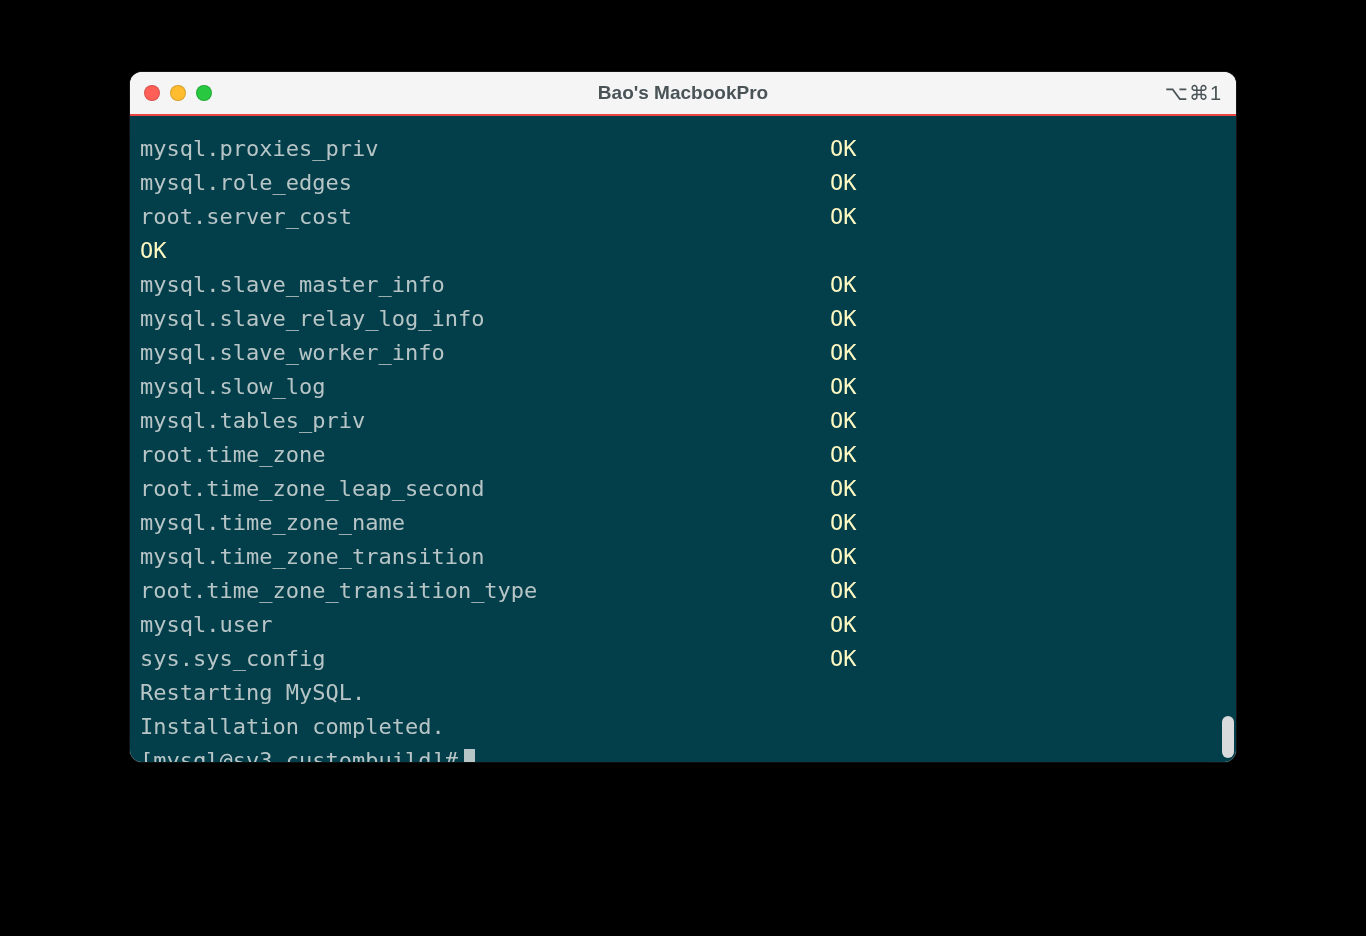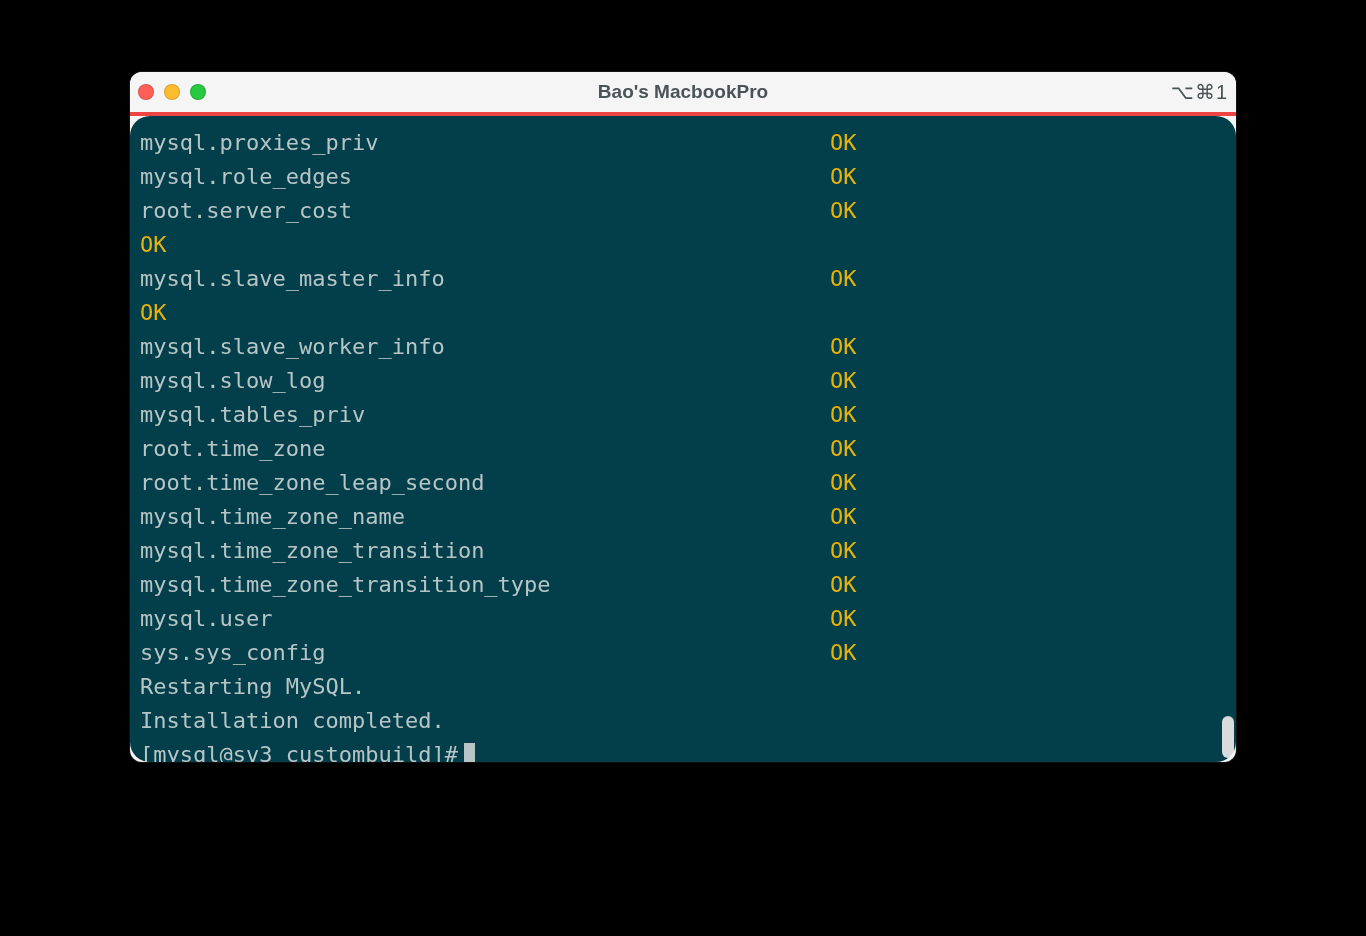--- a/index.html
+++ b/index.html
@@ -27,23 +27,23 @@
       box-shadow: 0 20px 60px rgba(0,0,0,0.5), 0 0 0 1px rgba(255,255,255,0.1);
       overflow: hidden;
       position: relative;
     }
 
     .titlebar {
       height: 44px;
       background: #f5f5f5;
       display: flex;
       align-items: center;
-      padding: 0 8px;
+      padding: 0 14px;
       position: relative;
-      border-bottom: 4px solid #ef4444;
+      border-bottom: 2px solid #ef4444;
     }
 
     .traffic-lights {
       display: flex;
       gap: 10px;
       align-items: center;
     }
 
     .traffic-light {
       width: 16px;
@@ -79,42 +79,41 @@
       margin-left: auto;
       font-size: 20px;
       color: #4a5456;
       letter-spacing: 1px;
       font-weight: 500;
     }
 
     .terminal {
       background: #033f4a;
       height: calc(100% - 44px);
-      padding: 10px 10px;
+      padding: 16px 10px;
       font-family: "SF Mono", Menlo, Monaco, Consolas, monospace;
       font-size: 22px;
       line-height: 34px;
       color: #b8c5c7;
       overflow-y: auto;
       position: relative;
-      border-radius: 20px;
     }
 
     .terminal-line {
       display: flex;
       white-space: pre;
     }
 
     .col-name {
       width: 690px;
       flex-shrink: 0;
     }
 
     .col-status {
-      color: #eab308;
+      color: #fef9c3;
     }
 
     .prompt-line {
       white-space: pre;
       display: flex;
       align-items: center;
     }
 
     .cursor {
       display: inline-block;
@@ -157,29 +156,29 @@
     <div class="window-shortcut">⌥⌘1</div>
   </div>
 
   <div class="terminal">
     <div id="terminal-content">
         <div class="terminal-line"><span class="col-name">mysql.proxies_priv</span><span class="col-status">OK</span></div>
         <div class="terminal-line"><span class="col-name">mysql.role_edges</span><span class="col-status">OK</span></div>
         <div class="terminal-line"><span class="col-name">root.server_cost</span><span class="col-status">OK</span></div>
         <div class="terminal-line"><span class="col-status">OK</span></div>
         <div class="terminal-line"><span class="col-name">mysql.slave_master_info</span><span class="col-status">OK</span></div>
-        <div class="terminal-line"><span class="col-status">OK</span></div>
+        <div class="terminal-line"><span class="col-name">mysql.slave_relay_log_info</span><span class="col-status">OK</span></div>
         <div class="terminal-line"><span class="col-name">mysql.slave_worker_info</span><span class="col-status">OK</span></div>
         <div class="terminal-line"><span class="col-name">mysql.slow_log</span><span class="col-status">OK</span></div>
         <div class="terminal-line"><span class="col-name">mysql.tables_priv</span><span class="col-status">OK</span></div>
         <div class="terminal-line"><span class="col-name">root.time_zone</span><span class="col-status">OK</span></div>
         <div class="terminal-line"><span class="col-name">root.time_zone_leap_second</span><span class="col-status">OK</span></div>
         <div class="terminal-line"><span class="col-name">mysql.time_zone_name</span><span class="col-status">OK</span></div>
         <div class="terminal-line"><span class="col-name">mysql.time_zone_transition</span><span class="col-status">OK</span></div>
-        <div class="terminal-line"><span class="col-name">mysql.time_zone_transition_type</span><span class="col-status">OK</span></div>
+        <div class="terminal-line"><span class="col-name">root.time_zone_transition_type</span><span class="col-status">OK</span></div>
         <div class="terminal-line"><span class="col-name">mysql.user</span><span class="col-status">OK</span></div>
         <div class="terminal-line"><span class="col-name">sys.sys_config</span><span class="col-status">OK</span></div>
         <div class="terminal-line">Restarting MySQL.</div>
         <div class="terminal-line">Installation completed.</div>
         <div class="prompt-line"><span>[mysql@sv3 custombuild]#</span><span class="cursor"></span></div>
       </div>
     <div class="scrollbar-track">
       <div class="scrollbar-thumb"></div>
     </div>
   </div>

